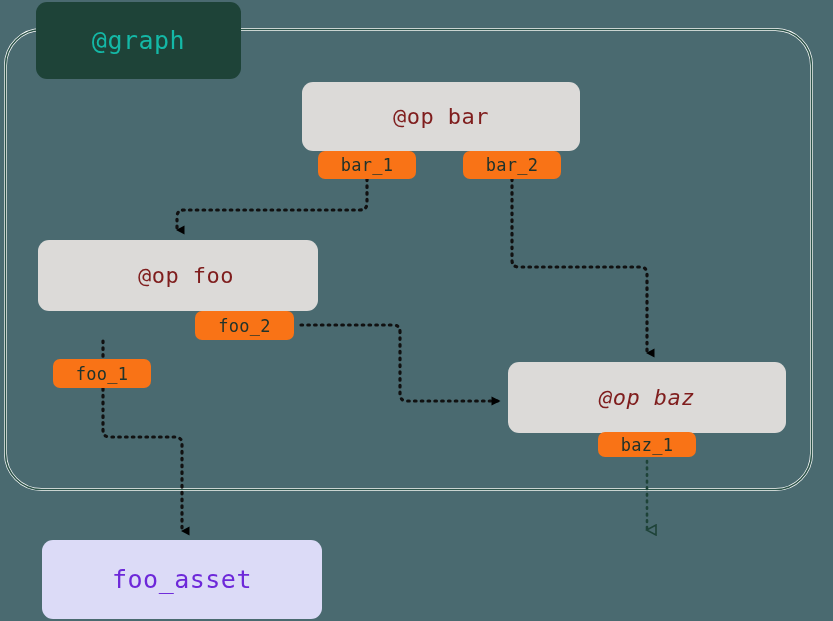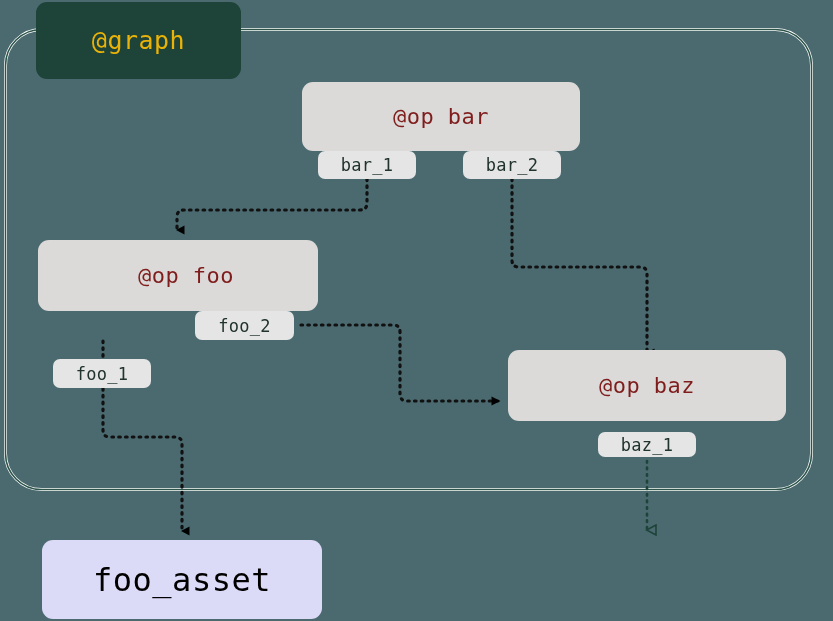--- a/index.html
+++ b/index.html
@@ -27,49 +27,49 @@
     position: absolute;
     box-sizing: border-box;
     display: flex;
     align-items: center;
     justify-content: center;
     text-align: center;
     white-space: nowrap;
   }
   .graph-label {
     background: #1e4338;
-    color: #eab308;
+    color: #14b8a6;
     border-radius: 11px;
     font-size: 25px;
     letter-spacing: 0.5px;
     z-index: 6;
   }
   .op-node {
     background: #dcdad8;
     color: #7f1d1d;
     border-radius: 11px;
     font-size: 22px;
     letter-spacing: 0.5px;
     z-index: 4;
   }
   .asset-node {
     background: #dcdbf7;
-    color: #000000;
+    color: #6d28d9;
     border-radius: 11px;
-    font-size: 32px;
+    font-size: 25px;
     letter-spacing: 0.5px;
     z-index: 4;
   }
   .port-pill {
     position: absolute;
     box-sizing: border-box;
     display: flex;
     align-items: center;
     justify-content: center;
-    background: #e5e5e5;
+    background: #f97316;
     color: #20332c;
     border-radius: 7px;
     font-size: 17px;
     letter-spacing: 0.3px;
     white-space: nowrap;
     z-index: 5;
   }
 </style>
 </head>
 <body>
@@ -122,21 +122,21 @@
   <div class="node op-node" style="left:38px; top:240px; width:280px; height:71px;padding-left:16px;">
     <span>@op foo</span>
   </div>
   <div class="port-pill" style="left:53px; top:311px; width:98px; height:29px;margin-top:48px;">
     <span>foo_1</span>
   </div>
   <div class="port-pill" style="left:195px; top:311px; width:99px; height:29px;">
     <span>foo_2</span>
   </div>
 
-  <div class="node op-node" style="left:508px; top:350px; width:278px; height:71px;">
+  <div class="node op-node" style="left:508px; top:362px; width:278px; height:71px;font-style:italic;">
     <span>@op baz</span>
   </div>
   <div class="port-pill" style="left:598px; top:432px; width:98px; height:25px;">
     <span>baz_1</span>
   </div>
 
   <div class="node asset-node" style="left:42px; top:540px; width:280px; height:79px;">
     <span>foo_asset</span>
   </div>
 

